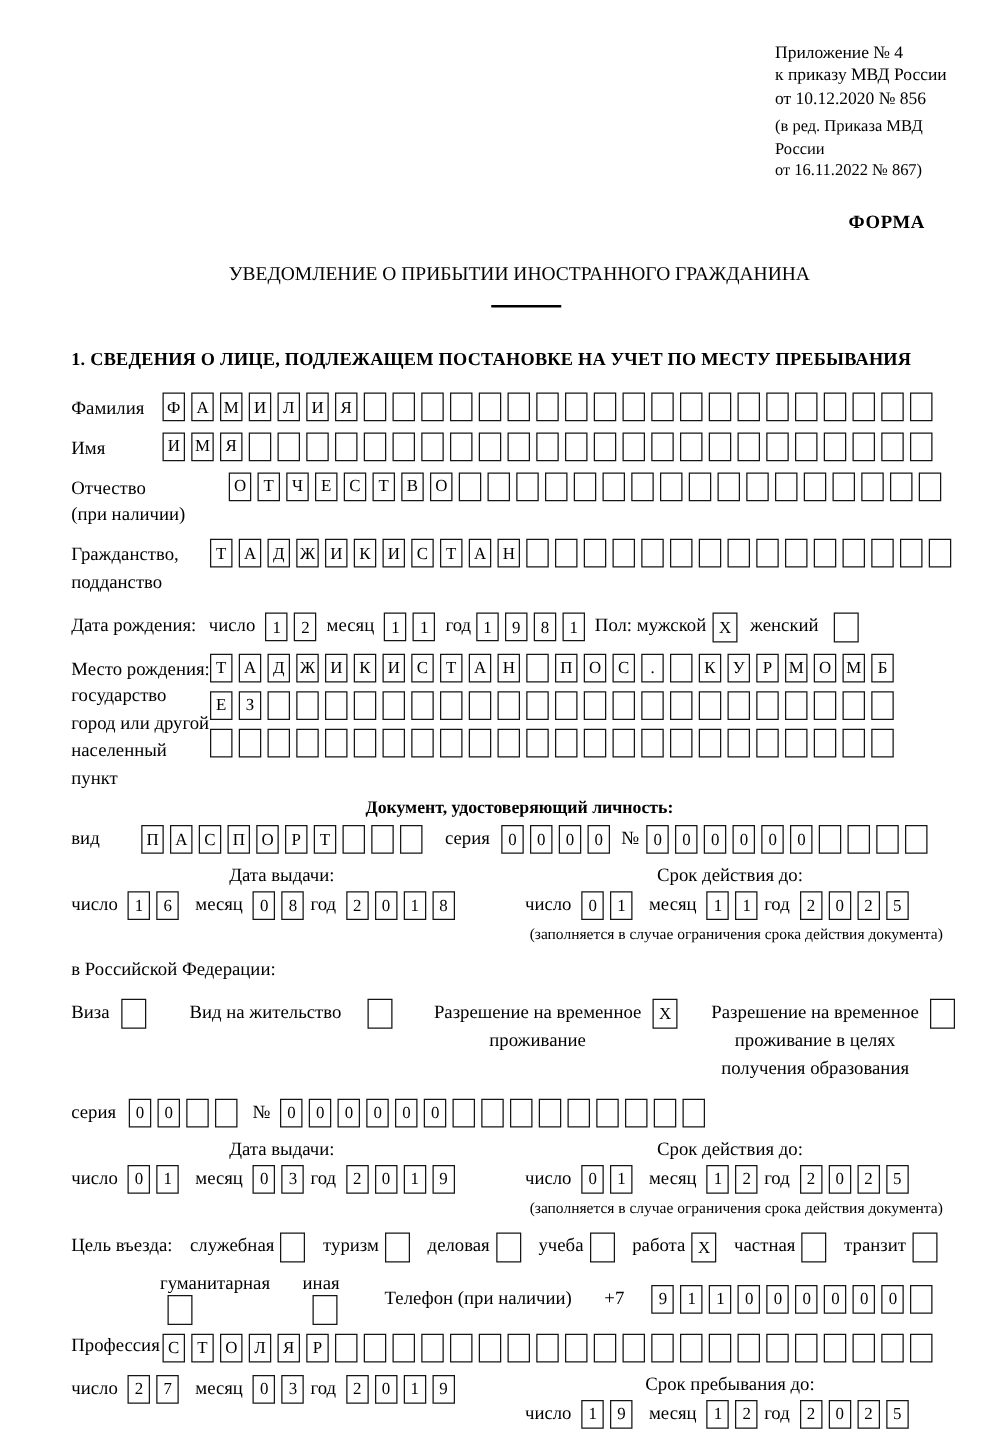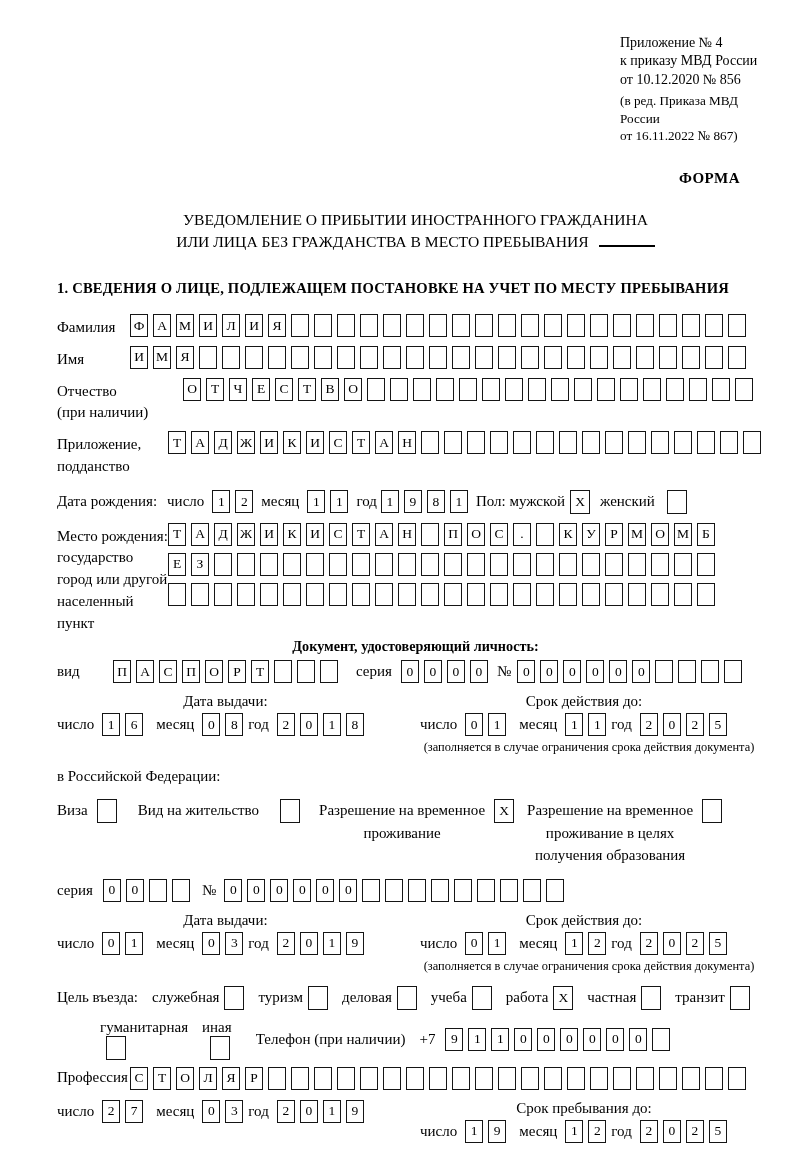--- a/index.html
+++ b/index.html
@@ -45,29 +45,29 @@
   .date-col-l { width:47%; }
   .date-col-r { width:53%; }
   .date-head { text-align:center; margin-bottom:3px; }
   .date-line { display:flex; align-items:center; gap:5px; }
   .date-line .t { margin-right:3px; }
   .date-col-l .date-line { padding-left:0; }
   .date-col-r .date-line { padding-left:26px; }
   .valid-note { font-size:12.4px; text-align:center; margin-top:4px; padding-left:10px; }
 
   
-  .perm-band { display:flex; align-items:flex-start; margin-top:9px; gap:13px; }
+  .perm-band { display:flex; align-items:flex-start; margin-top:9px; gap:27px; }
   .perm-item { display:flex; align-items:flex-start; gap:9px; }
   .perm-item .plbl { line-height:1.5; text-align:center; }
   .perm-item .cells { margin-top:0; }
 
   
   .purpose-line { display:flex; align-items:center; gap:14px; margin-top:12px; flex-wrap:nowrap; }
   .purpose-line .opt { display:flex; align-items:center; gap:5px; }
-  .purpose-line2 { display:flex; align-items:center; gap:8px; margin-top:9px; margin-left:43px; }
+  .purpose-line2 { display:flex; align-items:center; gap:20px; margin-top:9px; margin-left:71px; }
   .tel-label { margin-left:16px; }
   .tel-prefix { margin-left:6px; margin-right:2px; }
 </style>
 </head>
 <body>
 
 <div class="page">
 
   <div class="hdr-block">
     <div>Приложение № 4</div>
@@ -75,21 +75,21 @@
     <div>от 10.12.2020 № 856</div>
   </div>
   <div class="hdr-amend">
     <div>(в ред. Приказа МВД России</div>
     <div>от 16.11.2022 № 867)</div>
   </div>
   <div class="form-label">ФОРМА</div>
 
   <div class="title">
     <div>УВЕДОМЛЕНИЕ О ПРИБЫТИИ ИНОСТРАННОГО ГРАЖДАНИНА</div>
-    <div><span>ИЛИ ЛИЦА БЕЗ ГРАЖДАНСТВА В МЕСТО ПРЕБЫВАНИЯ</span><span class="uline"></span></div>
+    <div><span class="uline"></span></div>
   </div>
 
   <div class="sec-heading">1. СВЕДЕНИЯ О ЛИЦЕ, ПОДЛЕЖАЩЕМ ПОСТАНОВКЕ НА УЧЕТ ПО МЕСТУ ПРЕБЫВАНИЯ</div>
 
   <div class="row" style="margin-top:17px;">
     <div class="lbl w-fam">Фамилия</div>
     <div class="cells">
         <span class="cell">Ф</span>
         <span class="cell">А</span>
         <span class="cell">М</span>
@@ -182,21 +182,21 @@
         <span class="cell"></span>
         <span class="cell"></span>
         <span class="cell"></span>
         <span class="cell"></span>
         <span class="cell"></span>
       </div>
   </div>
 
   <div class="row">
     <div class="lbl w-grazh">
-      <div>Приложение,</div>
+      <div>Гражданство,</div>
       <div>подданство</div>
     </div>
     <div class="cells">
         <span class="cell">Т</span>
         <span class="cell">А</span>
         <span class="cell">Д</span>
         <span class="cell">Ж</span>
         <span class="cell">И</span>
         <span class="cell">К</span>
         <span class="cell">И</span>

